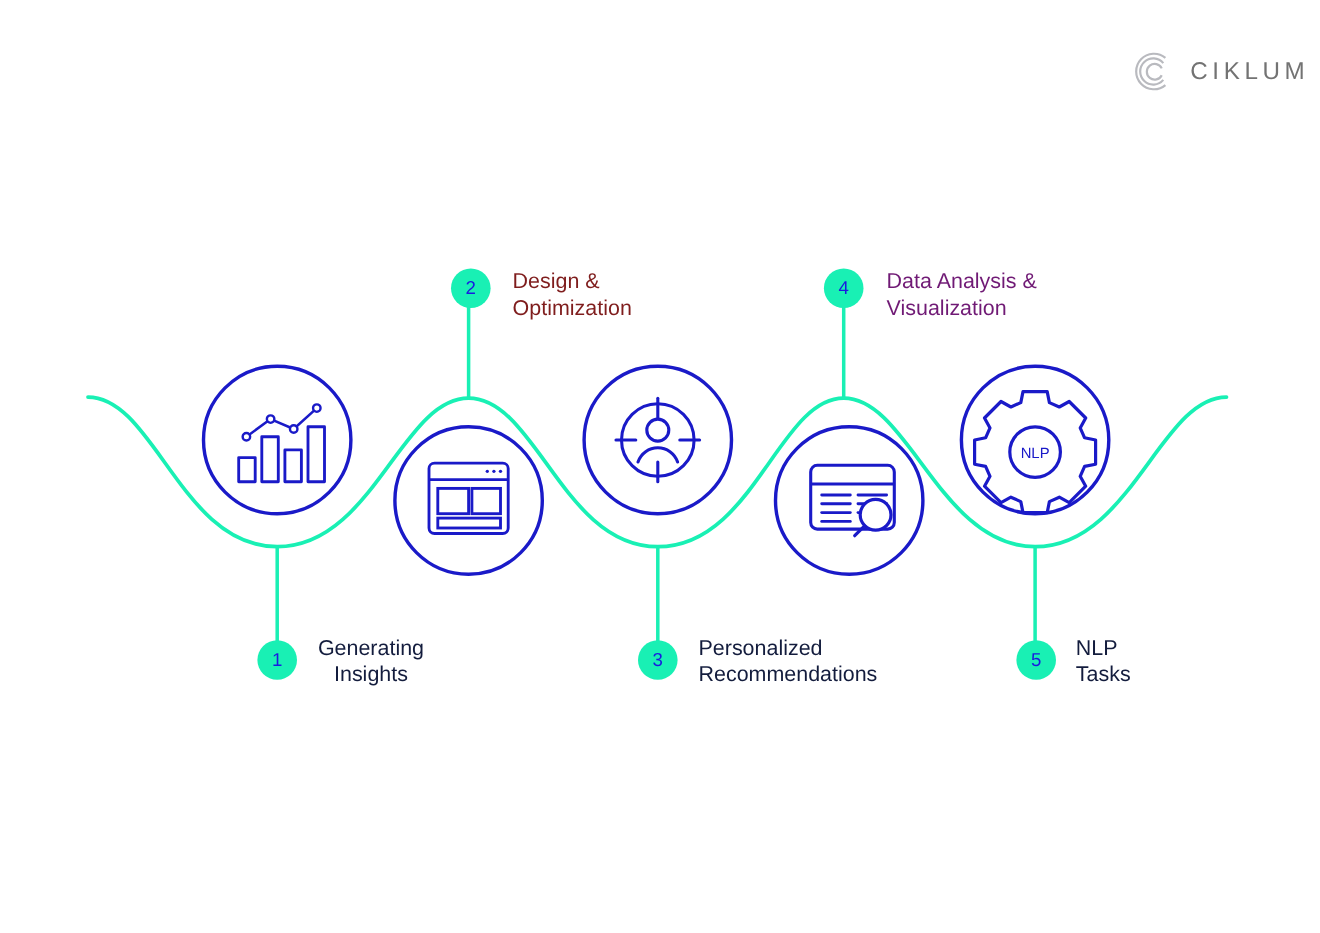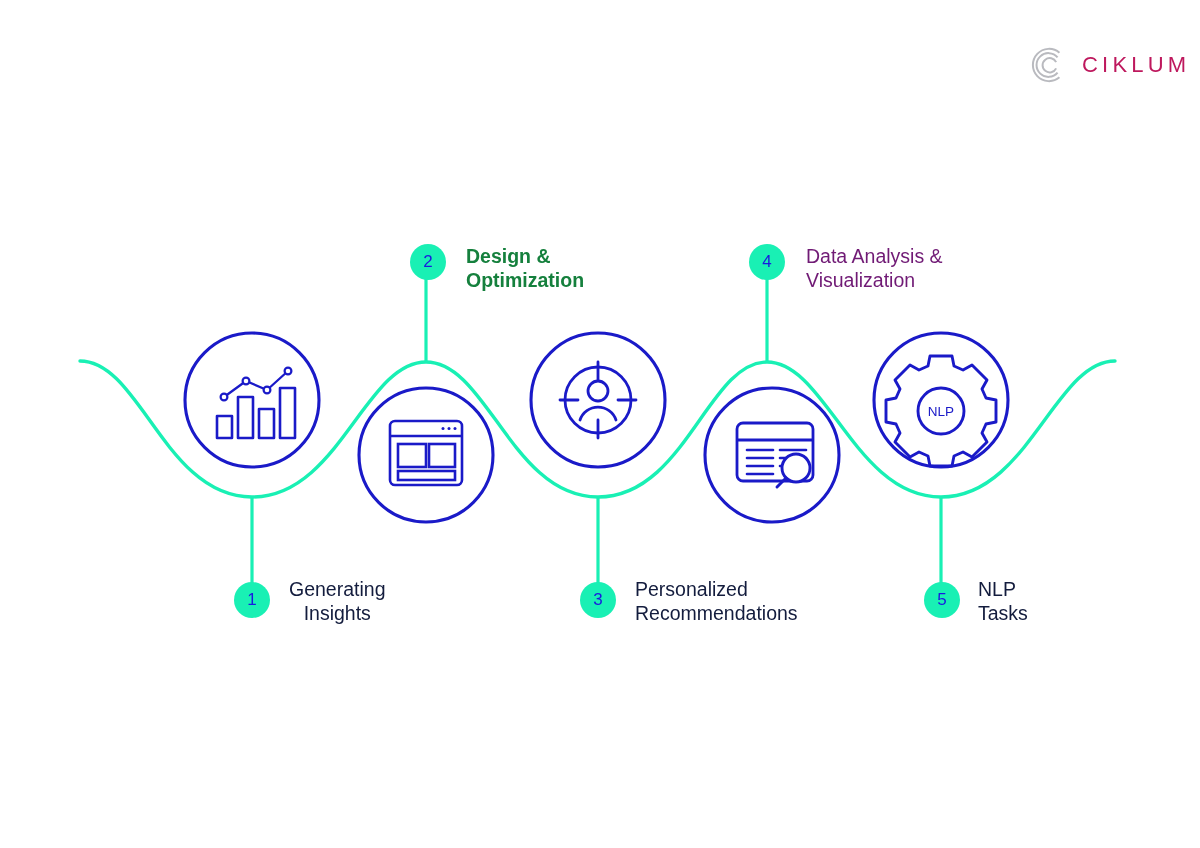--- a/index.html
+++ b/index.html
@@ -39,21 +39,21 @@
     gap: 14px;
   }
   .brand-mark {
     width: 38px;
     height: 38px;
     display: block;
   }
   .brand-name {
     font-size: 22px;
     letter-spacing: 4.2px;
-    color: #be185d;
+    color: #737373;
     font-weight: 400;
     white-space: nowrap;
     text-align: right;
   }
 
   
   .step-label {
     position: absolute;
     color: #131c3d;
     font-size: 19.5px;
@@ -206,21 +206,21 @@
   </div>
   <div class="badge b4" style="background: rgb(25, 240, 180); color: rgb(26, 26, 224);">
     <span>4</span>
   </div>
   <div class="badge b5" style="background: rgb(25, 240, 180); color: rgb(26, 26, 224);">
     <span>5</span>
   </div>
 
   <div class="step-label l1" style="color: rgb(19, 28, 61);">Generating
 Insights</div>
-  <div class="step-label l2" style="color: #15803d; font-weight: bold;">Design &amp;
+  <div class="step-label l2" style="color: #7f1d1d;">Design &amp;
 Optimization</div>
   <div class="step-label l3" style="color: rgb(19, 28, 61);">Personalized
 Recommendations</div>
   <div class="step-label l4" style="color: #701a75;">Data Analysis &amp;
 Visualization</div>
   <div class="step-label l5" style="color: rgb(19, 28, 61);">NLP
 Tasks</div>
 
 </div>
 

